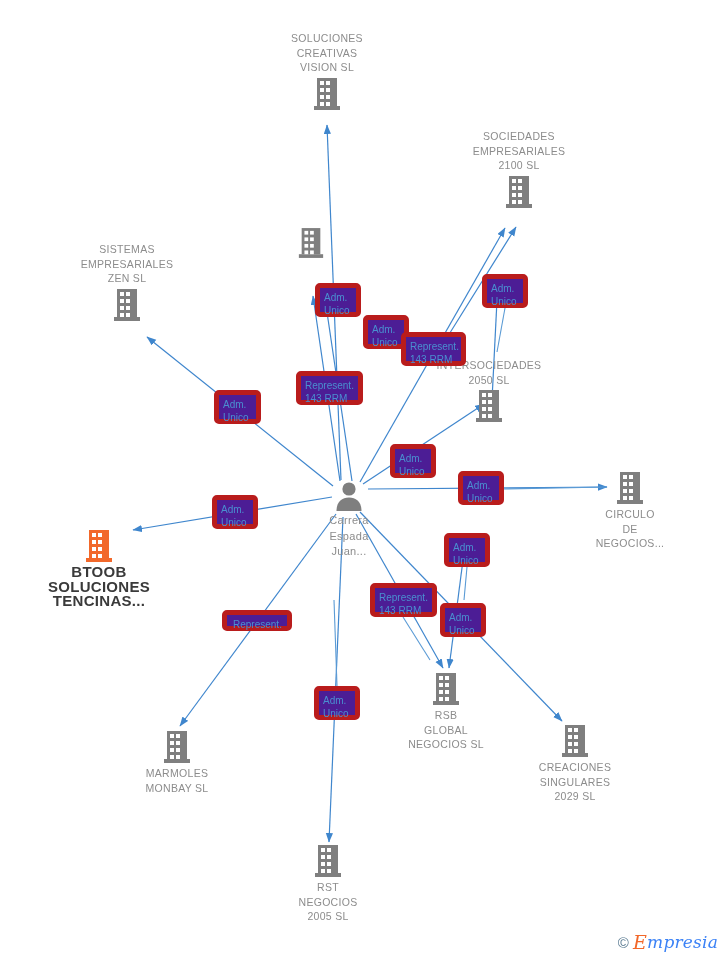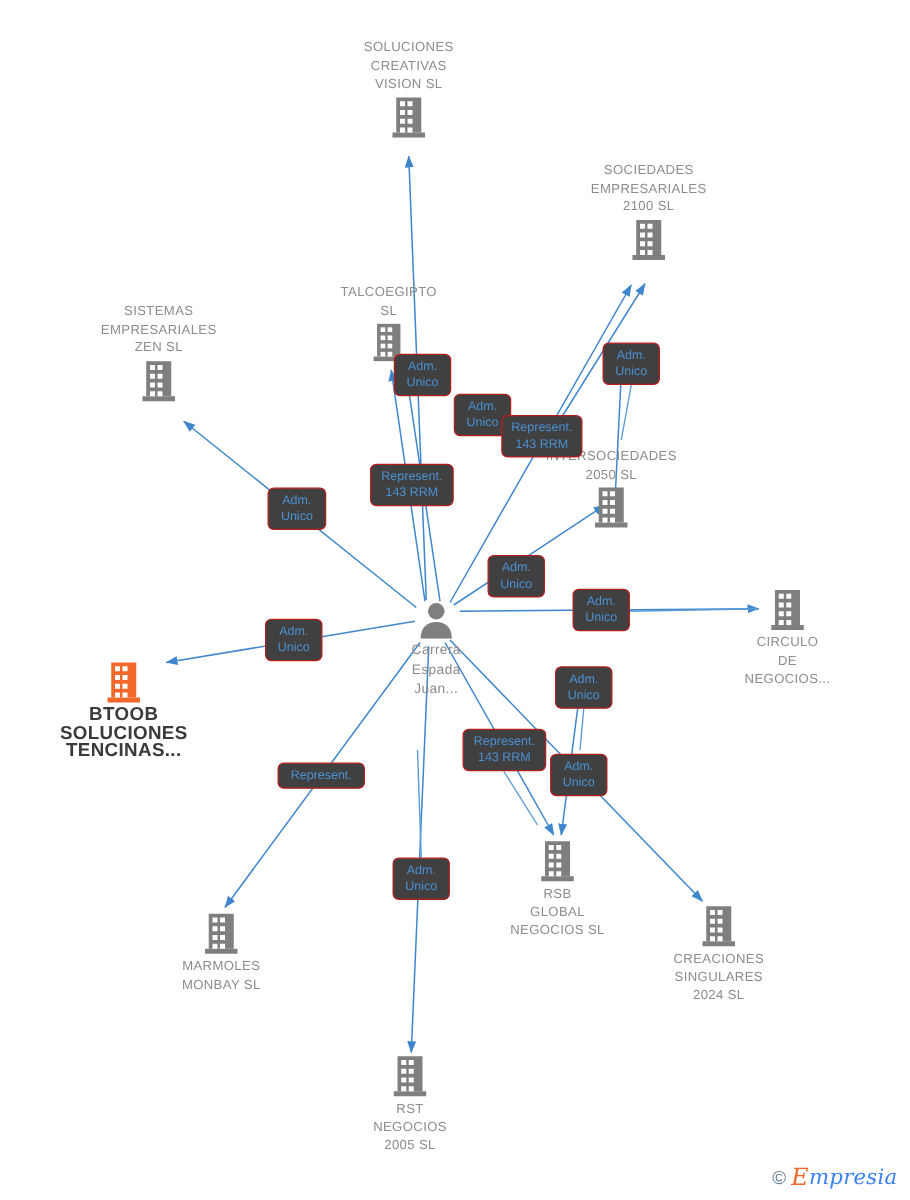--- a/index.html
+++ b/index.html
@@ -40,27 +40,26 @@
   .node.person .label{color:#8c8c8c;font-size:11px;line-height:15.5px;}
   .node.highlight .label{color:#3a3a3a;font-weight:bold;font-size:15px;}
 
   
   .node.above .label{margin-top:0;margin-bottom:2px;}
 
   
   .elabel{
     position:absolute;
     box-sizing:border-box;
-    background:#404040;
-    border:1px solid #b91c1c;
+    background:#4c1d95;
+    border:5px solid #b91c1c;
     border-radius:5px;
     color:#4a8fd0;
     font-size:10px;
     line-height:13px;
-    text-align:center;
     padding:3px 4px 4px 4px;
     white-space:pre-line;
     z-index:5;
   }
   .elabel.one-line{padding:3px 6px;}
 
   
   #watermark{
     position:absolute;
     right:10px;bottom:8px;
@@ -176,22 +175,20 @@
           <rect x="8" y="18" width="4" height="4"></rect>
             <rect x="14" y="18" width="4" height="4"></rect>
           <rect x="8" y="25" width="4" height="4"></rect>
             <rect x="14" y="25" width="4" height="4"></rect>
         </g>
       </svg>
     </span>
   </div>
 
   <div class="node company above" style="left:311px;top:227px;">
-    <span class="label">TALCOEGIPTO
-SL</span>
     <span class="glyph">
       <svg width="28" height="32" viewBox="0 0 30 34" xmlns="http://www.w3.org/2000/svg">
         <rect x="5" y="1" width="20" height="28" fill="#7f7f7f"></rect>
         <rect x="2" y="29" width="26" height="4" fill="#7f7f7f"></rect>
         <g fill="#ffffff">
           <rect x="8" y="4" width="4" height="4"></rect>
             <rect x="14" y="4" width="4" height="4"></rect>
           <rect x="8" y="11" width="4" height="4"></rect>
             <rect x="14" y="11" width="4" height="4"></rect>
           <rect x="8" y="18" width="4" height="4"></rect>
@@ -324,21 +321,21 @@
             <rect x="14" y="11" width="4" height="4"></rect>
           <rect x="8" y="18" width="4" height="4"></rect>
             <rect x="14" y="18" width="4" height="4"></rect>
           <rect x="8" y="25" width="4" height="4"></rect>
             <rect x="14" y="25" width="4" height="4"></rect>
         </g>
       </svg>
     </span>
     <span class="label">CREACIONES
 SINGULARES
-2024  SL</span>
+2029  SL</span>
   </div>
 
   <div class="node company" style="left:177px;top:730px;">
     <span class="glyph">
       <svg width="30" height="34" viewBox="0 0 30 34" xmlns="http://www.w3.org/2000/svg">
         <rect x="5" y="1" width="20" height="28" fill="#7f7f7f"></rect>
         <rect x="2" y="29" width="26" height="4" fill="#7f7f7f"></rect>
         <g fill="#ffffff">
           <rect x="8" y="4" width="4" height="4"></rect>
             <rect x="14" y="4" width="4" height="4"></rect>

